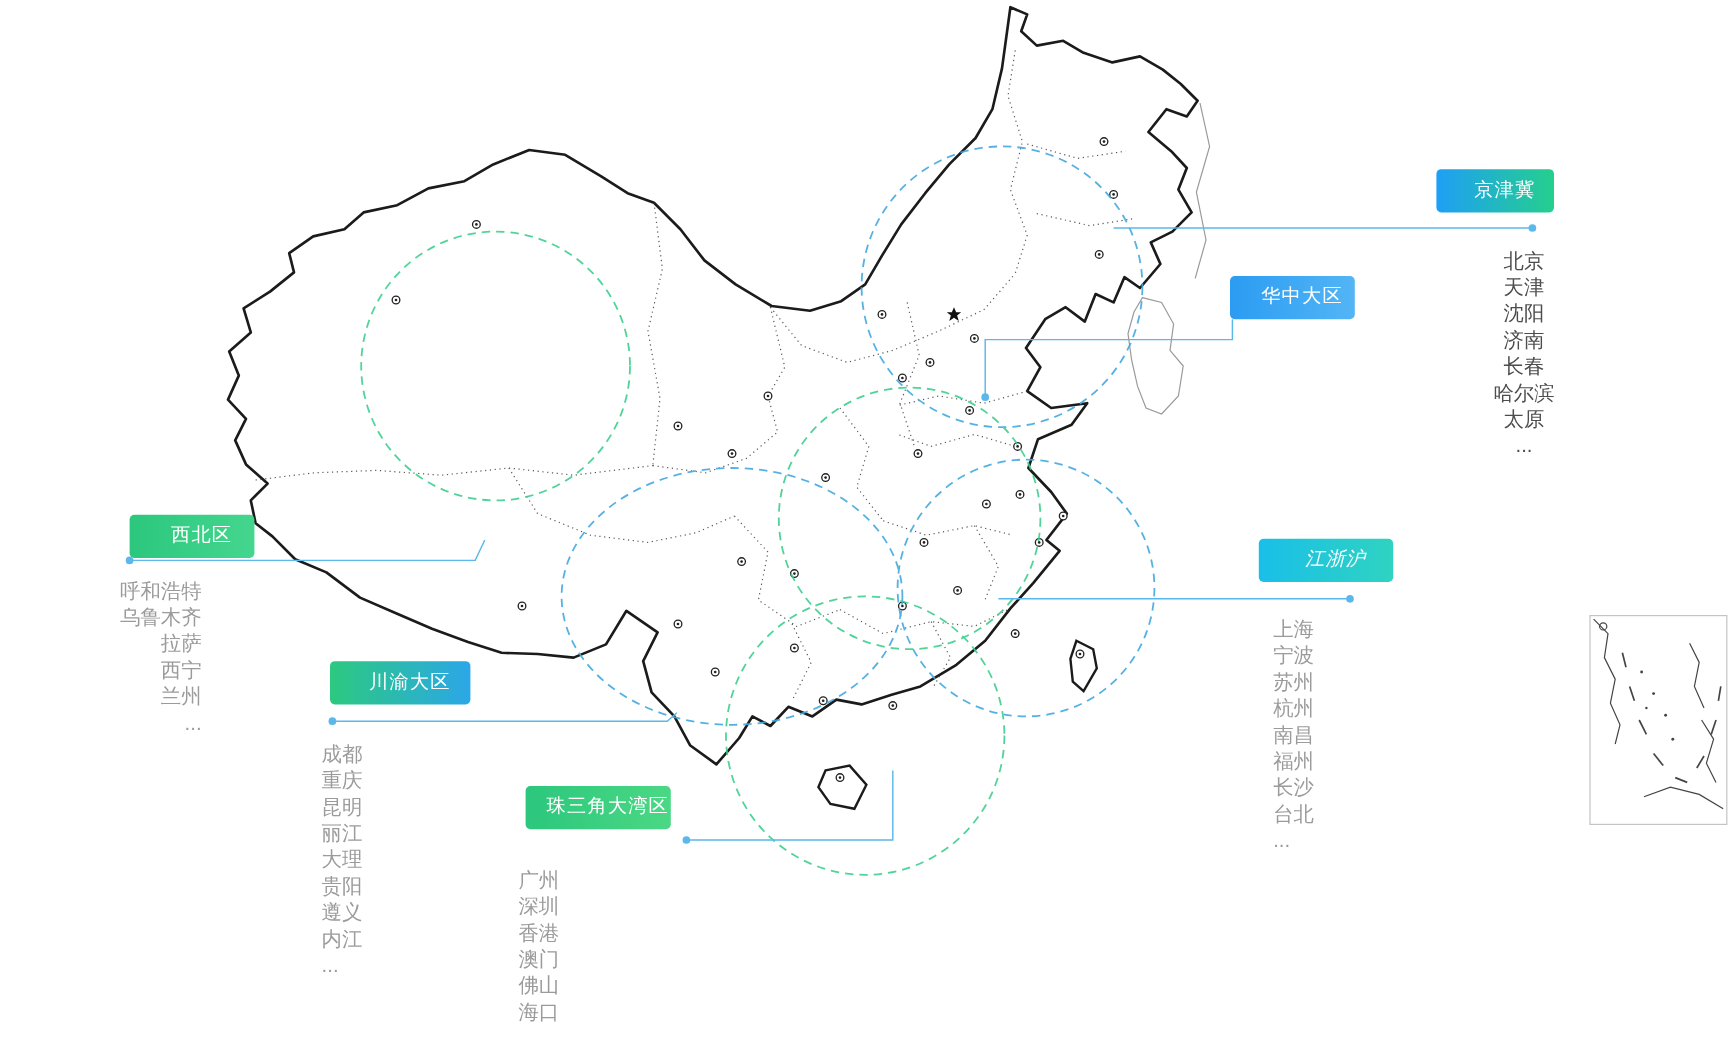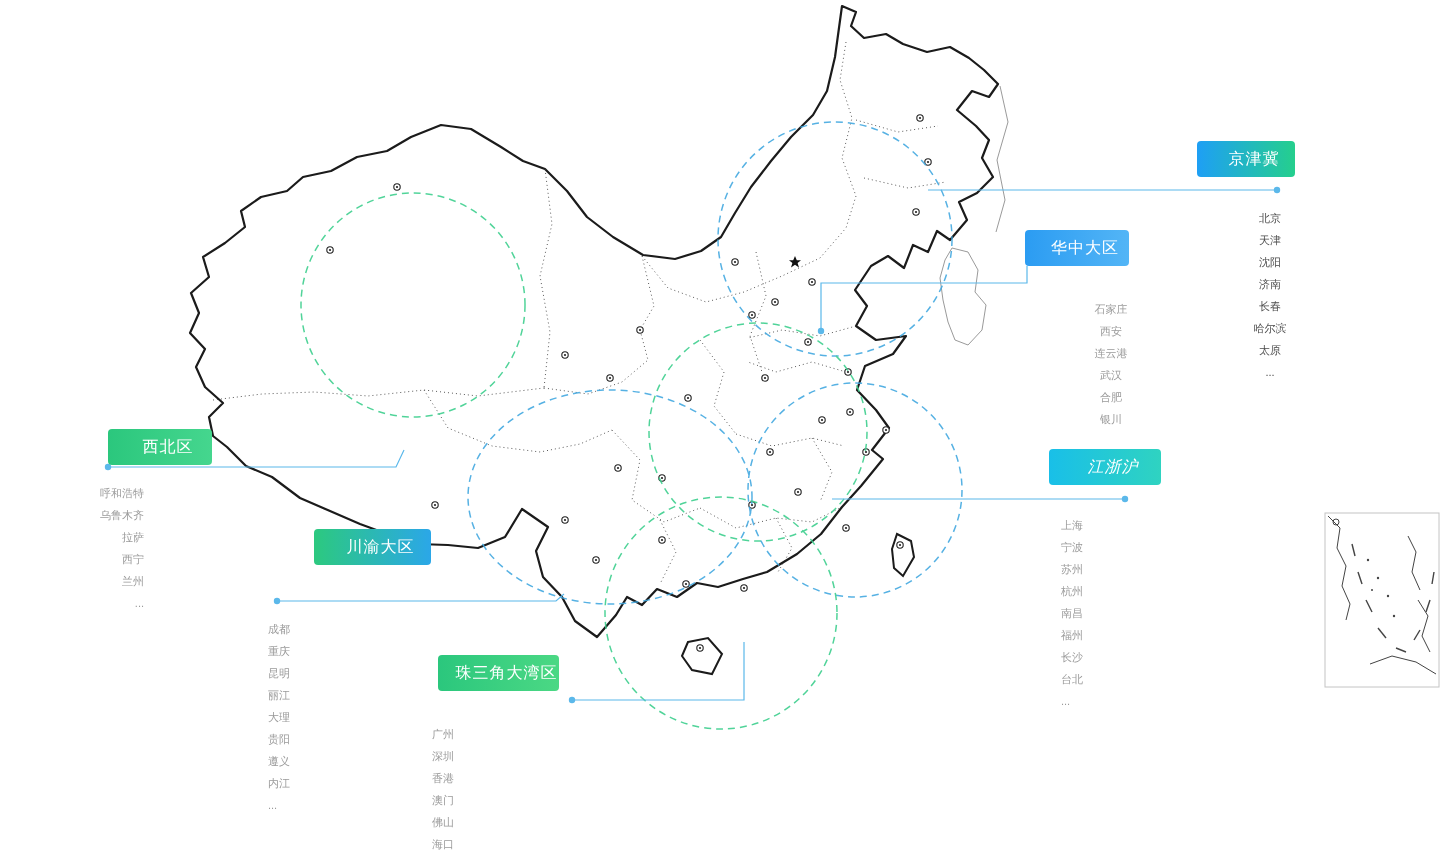--- a/index.html
+++ b/index.html
@@ -6,28 +6,28 @@
   .stage{
     position:relative;width:1440px;height:868px;background:#ffffff;
     overflow:hidden;font-family:"Liberation Sans","DejaVu Sans",sans-serif;
   }
   .map-svg{position:absolute;left:0;top:0;width:1440px;height:868px;}
   .pill{
     position:absolute;height:36px;line-height:36px;text-align:center;
     color:#ffffff;font-size:16px;letter-spacing:1px;border-radius:4px;
     cursor:pointer;user-select:none;padding-left:16px;
   }
-  .city-list{position:absolute;font-size:11px;line-height:22px;color:#9b9b9b;}
+  .city-list{position:absolute;font-size:17px;line-height:22px;color:#9b9b9b;}
   .city{white-space:nowrap;}
   
   #pill-jjj{left:1197px;top:141px;width:82px;}
   #pill-hz {left:1025px;top:230px;width:88px;}
   #pill-xb {left:108px; top:418px;width:88px;margin-top:11px;}
   #pill-jzh{left:1049px;top:449px;width:96px;font-style:italic;}
-  #pill-cy {left:275px; top:529px;width:101px;margin-left:39px;}
+  #pill-cy {left:275px; top:551px;width:101px;}
   #pill-zsj{left:438px; top:655px;width:105px;}
   
   #list-jjj{left:1214px;top:207px;width:112px;text-align:center;}
   #list-hz {left:1061px;top:298px;width:100px;text-align:center;}
   #list-xb {left:100px; top:482px;text-align:right;}
   #list-jzh{left:1061px;top:514px;width:100px;text-align:left;}
   #list-cy {left:268px; top:618px;text-align:left;}
   #list-zsj{left:432px; top:723px;text-align:left;}
 </style>
 </head>
@@ -191,28 +191,20 @@
     <div class="city">北京</div>
     <div class="city">天津</div>
     <div class="city">沈阳</div>
     <div class="city">济南</div>
     <div class="city">长春</div>
     <div class="city">哈尔滨</div>
     <div class="city">太原</div>
     <div class="city">...</div>
   </div>
 
-  <div class="city-list" id="list-hz" style="color: rgb(155, 155, 155);">
-    <div class="city">石家庄</div>
-    <div class="city">西安</div>
-    <div class="city">连云港</div>
-    <div class="city">武汉</div>
-    <div class="city">合肥</div>
-    <div class="city">银川</div>
-  </div>
 
   <div class="city-list" id="list-xb" style="color: rgb(155, 155, 155);">
     <div class="city">呼和浩特</div>
     <div class="city">乌鲁木齐</div>
     <div class="city">拉萨</div>
     <div class="city">西宁</div>
     <div class="city">兰州</div>
     <div class="city">...</div>
   </div>
 

